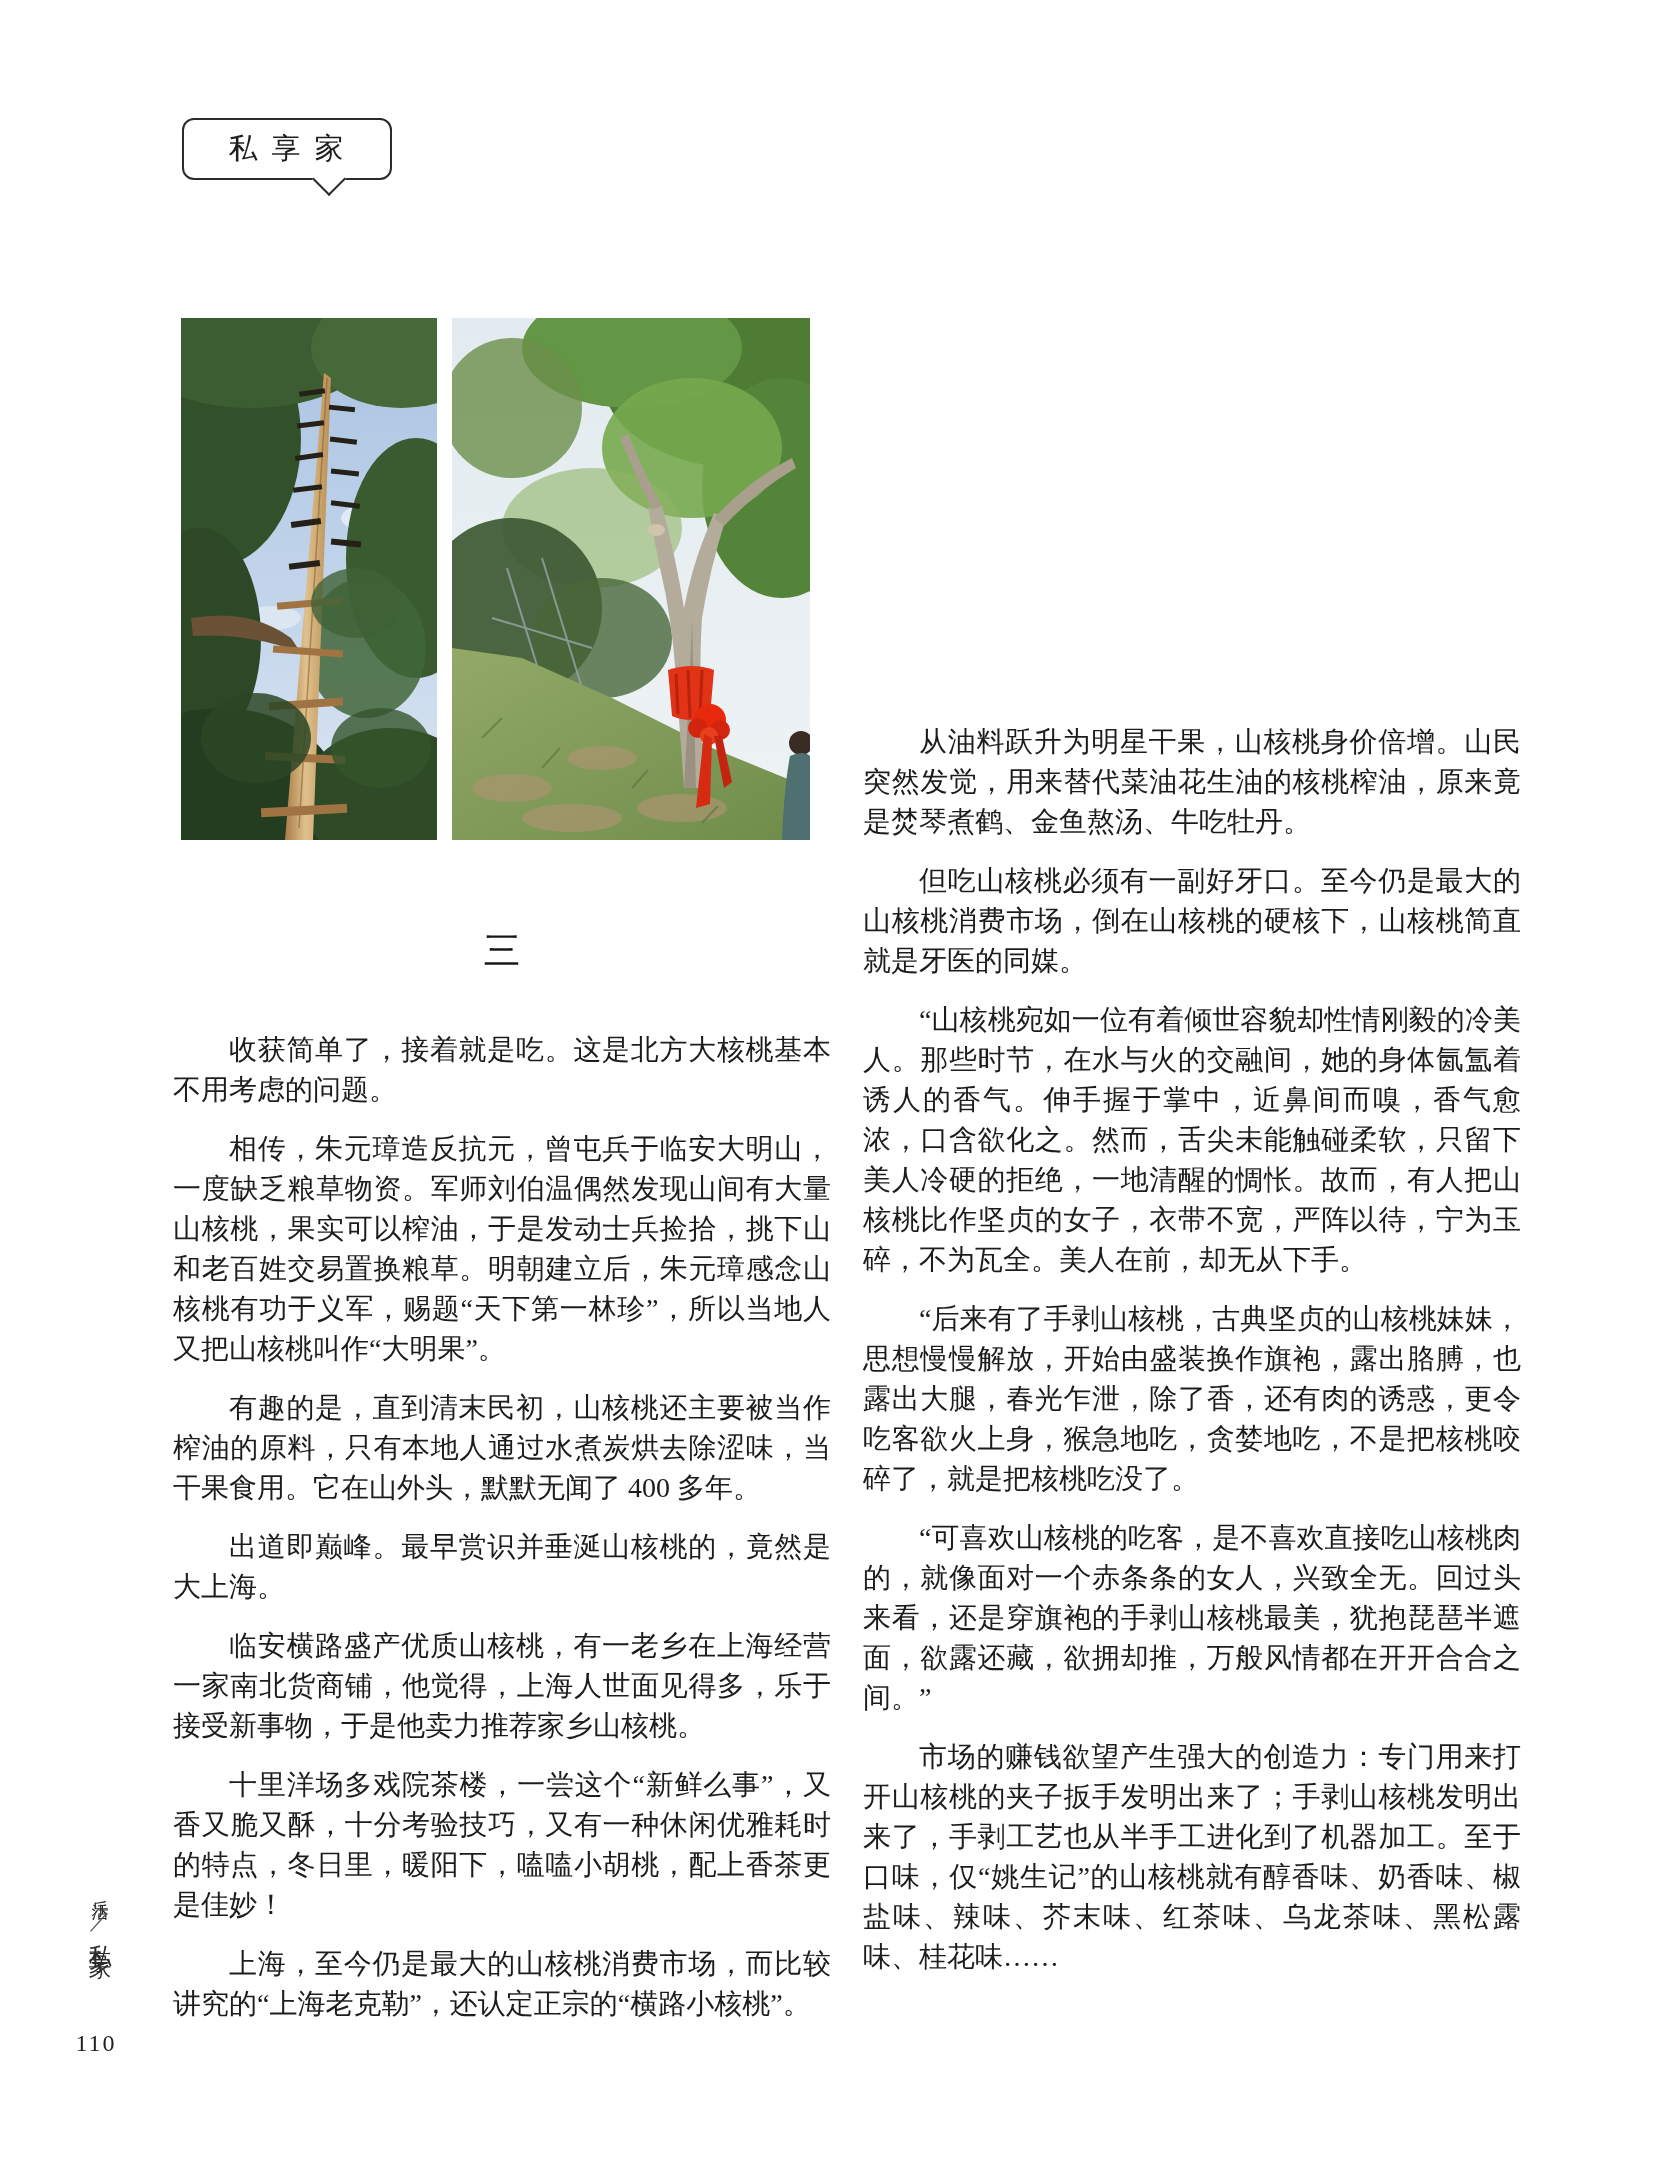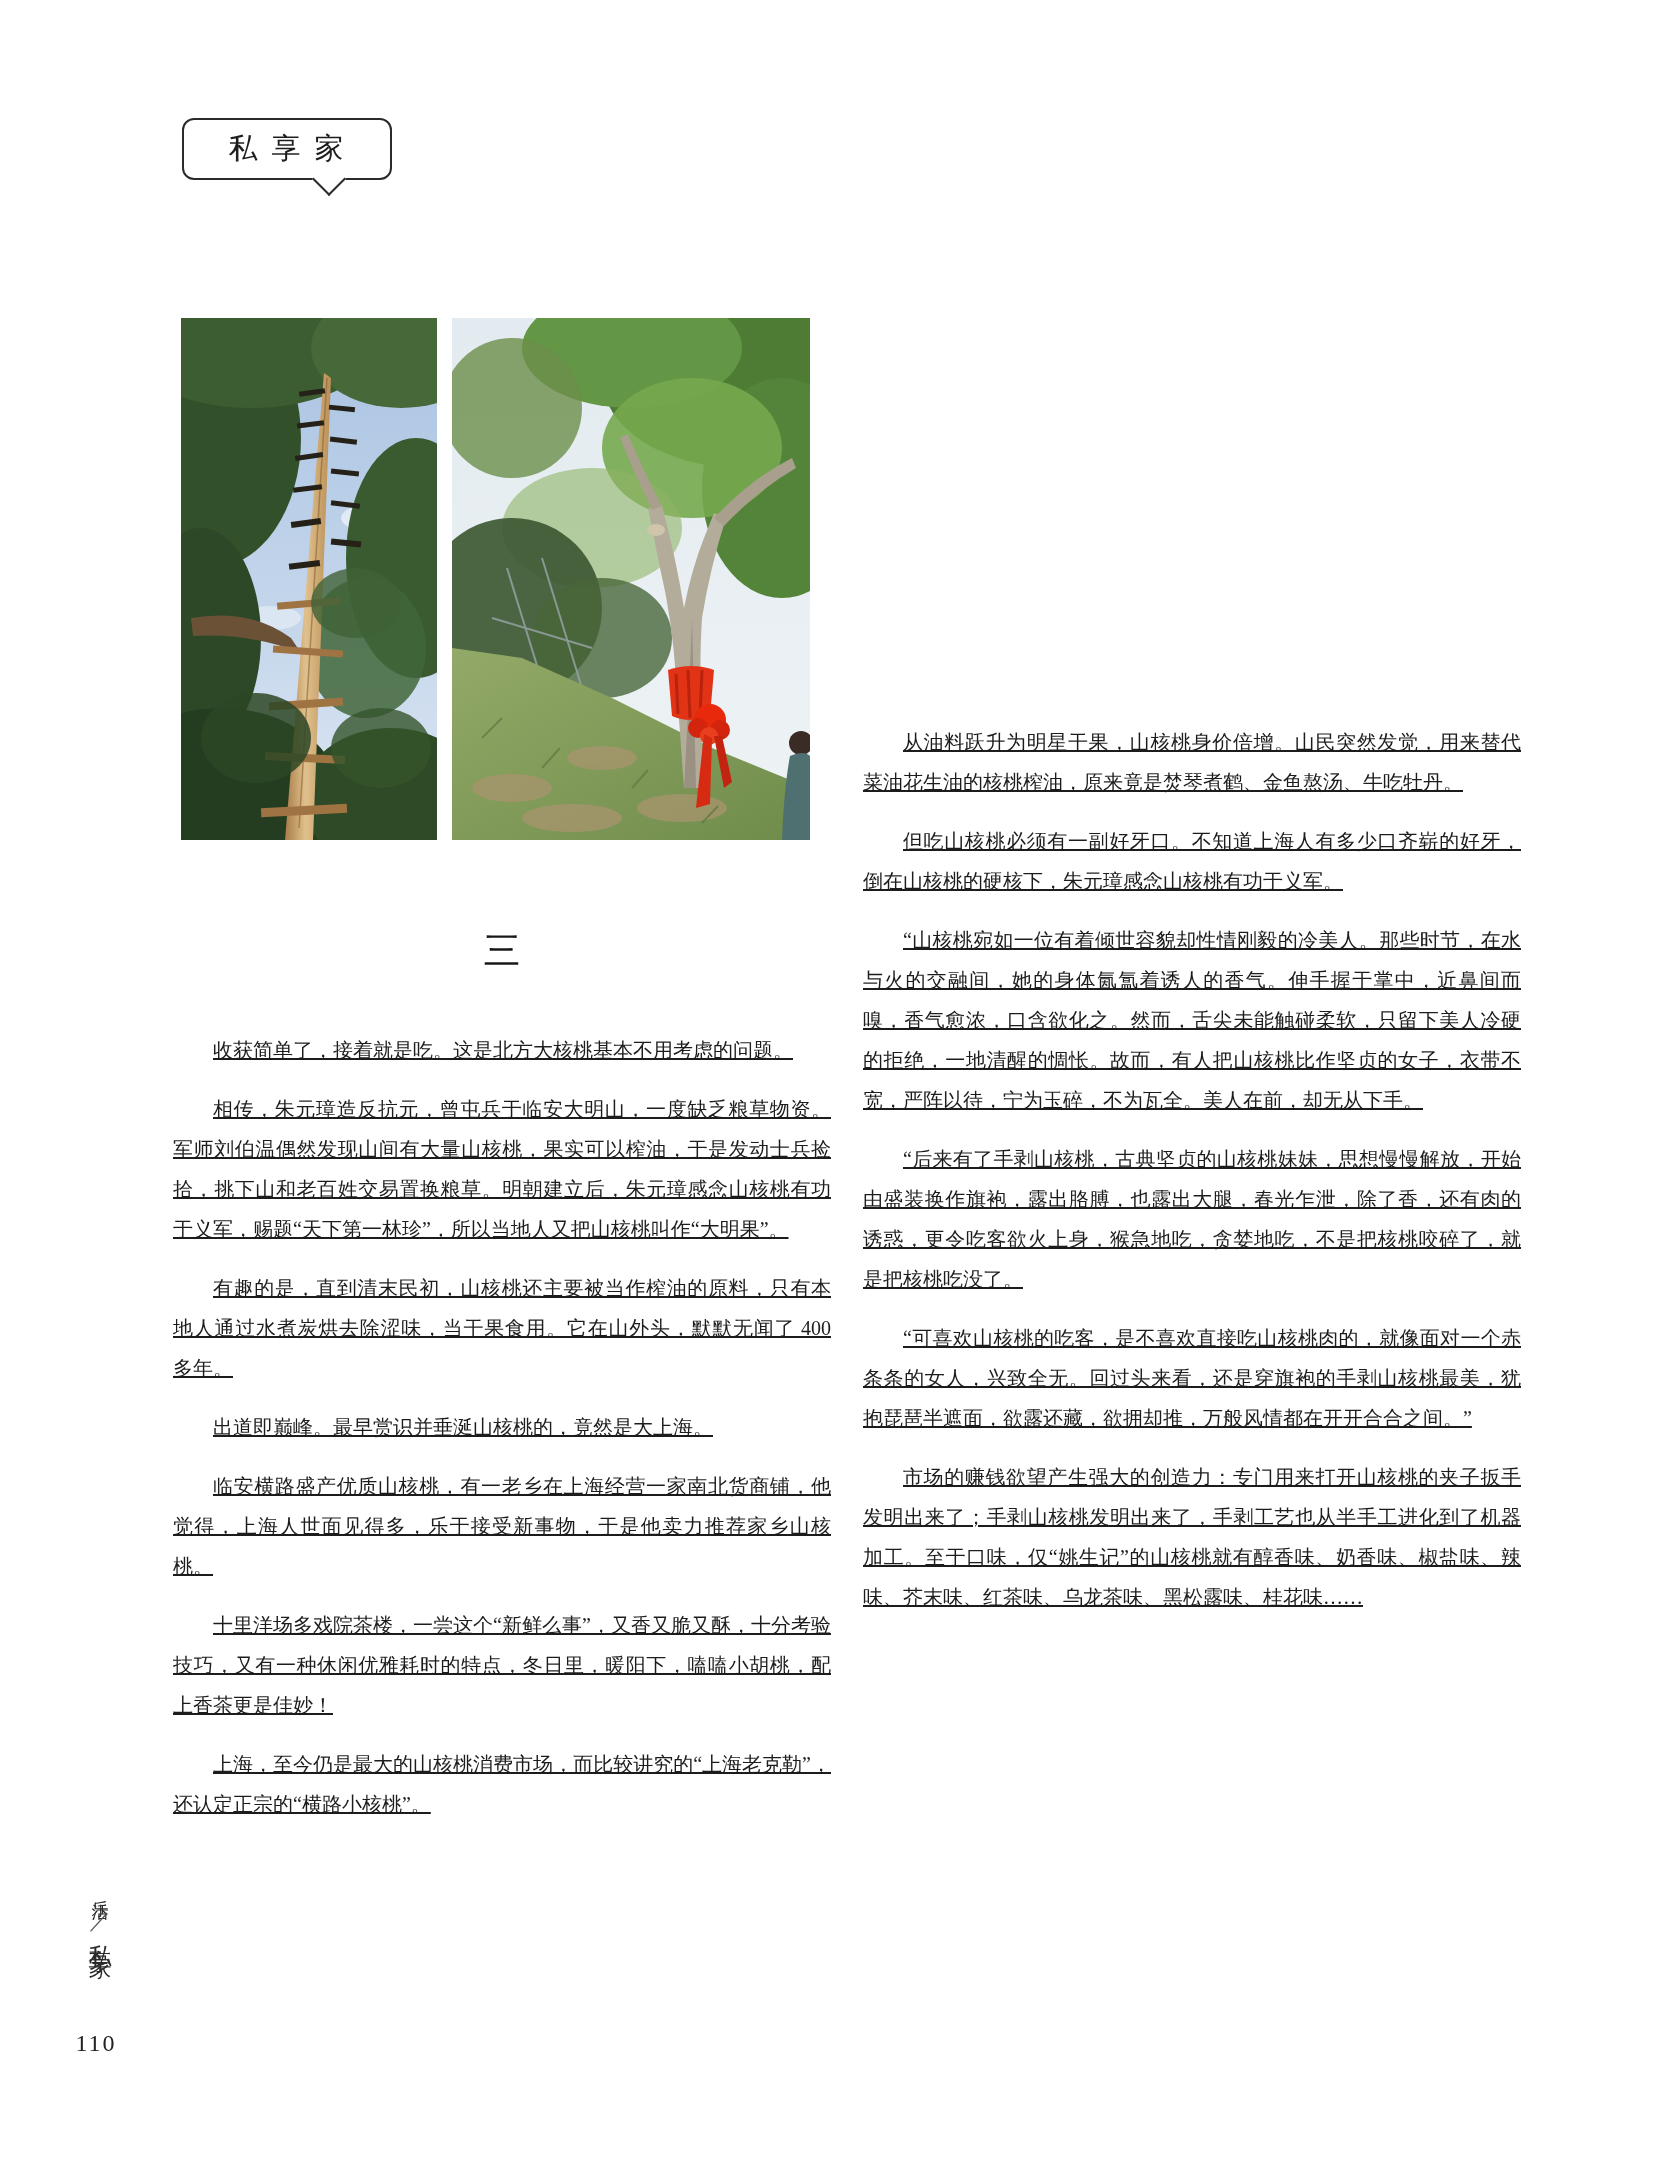--- a/index.html
+++ b/index.html
@@ -19,21 +19,21 @@
   .bubble-tail{
     position:absolute;left:133px;bottom:-13px;width:22px;height:22px;background:#fff;
     border-right:2px solid #2b2b2b;border-bottom:2px solid #2b2b2b;transform:rotate(45deg);
   }
   
   .photos{position:absolute;left:181px;top:318px;display:flex;gap:15px;}
   .photo{overflow:hidden;font-size:0;}
   
   .section-marker{position:absolute;left:173px;top:926px;width:658px;text-align:center;font-size:37px;color:#161616;}
   
-  .col{position:absolute;width:658px;font-size:20px;line-height:40px;text-align:justify;color:#1c1c1c;text-decoration:underline;}
+  .col{position:absolute;width:658px;font-size:28px;line-height:40px;text-align:justify;color:#1c1c1c;}
   .col p{margin:0 0 19px 0;text-indent:2em;}
   .col-left{left:173px;top:1030px;}
   .col-right{left:863px;top:722px;}
   
   .sidebar-stack{
     position:absolute;left:82px;top:1886px;width:36px;
     display:flex;flex-direction:column;align-items:center;color:#2a2a2a;
   }
   .v-upright{writing-mode:vertical-rl;text-orientation:upright;}
   .v-mixed{writing-mode:vertical-rl;text-orientation:mixed;}
@@ -190,21 +190,21 @@
       <p>收获简单了，接着就是吃。这是北方大核桃基本不用考虑的问题。</p>
       <p>相传，朱元璋造反抗元，曾屯兵于临安大明山，一度缺乏粮草物资。军师刘伯温偶然发现山间有大量山核桃，果实可以榨油，于是发动士兵捡拾，挑下山和老百姓交易置换粮草。明朝建立后，朱元璋感念山核桃有功于义军，赐题“天下第一林珍”，所以当地人又把山核桃叫作“大明果”。</p>
       <p>有趣的是，直到清末民初，山核桃还主要被当作榨油的原料，只有本地人通过水煮炭烘去除涩味，当干果食用。它在山外头，默默无闻了 400 多年。</p>
       <p>出道即巅峰。最早赏识并垂涎山核桃的，竟然是大上海。</p>
       <p>临安横路盛产优质山核桃，有一老乡在上海经营一家南北货商铺，他觉得，上海人世面见得多，乐于接受新事物，于是他卖力推荐家乡山核桃。</p>
       <p>十里洋场多戏院茶楼，一尝这个“新鲜么事”，又香又脆又酥，十分考验技巧，又有一种休闲优雅耗时的特点，冬日里，暖阳下，嗑嗑小胡桃，配上香茶更是佳妙！</p>
       <p>上海，至今仍是最大的山核桃消费市场，而比较讲究的“上海老克勒”，还认定正宗的“横路小核桃”。</p>
     </div>
   <div class="col col-right">
       <p>从油料跃升为明星干果，山核桃身价倍增。山民突然发觉，用来替代菜油花生油的核桃榨油，原来竟是焚琴煮鹤、金鱼熬汤、牛吃牡丹。</p>
-      <p>但吃山核桃必须有一副好牙口。不知道上海人有多少口齐崭的好牙，倒在山核桃的硬核下，朱元璋感念山核桃有功于义军。</p>
+      <p>但吃山核桃必须有一副好牙口。至今仍是最大的山核桃消费市场，倒在山核桃的硬核下，山核桃简直就是牙医的同媒。</p>
       <p>“山核桃宛如一位有着倾世容貌却性情刚毅的冷美人。那些时节，在水与火的交融间，她的身体氤氲着诱人的香气。伸手握于掌中，近鼻间而嗅，香气愈浓，口含欲化之。然而，舌尖未能触碰柔软，只留下美人冷硬的拒绝，一地清醒的惆怅。故而，有人把山核桃比作坚贞的女子，衣带不宽，严阵以待，宁为玉碎，不为瓦全。美人在前，却无从下手。</p>
       <p>“后来有了手剥山核桃，古典坚贞的山核桃妹妹，思想慢慢解放，开始由盛装换作旗袍，露出胳膊，也露出大腿，春光乍泄，除了香，还有肉的诱惑，更令吃客欲火上身，猴急地吃，贪婪地吃，不是把核桃咬碎了，就是把核桃吃没了。</p>
       <p>“可喜欢山核桃的吃客，是不喜欢直接吃山核桃肉的，就像面对一个赤条条的女人，兴致全无。回过头来看，还是穿旗袍的手剥山核桃最美，犹抱琵琶半遮面，欲露还藏，欲拥却推，万般风情都在开开合合之间。”</p>
       <p>市场的赚钱欲望产生强大的创造力：专门用来打开山核桃的夹子扳手发明出来了；手剥山核桃发明出来了，手剥工艺也从半手工进化到了机器加工。至于口味，仅“姚生记”的山核桃就有醇香味、奶香味、椒盐味、辣味、芥末味、红茶味、乌龙茶味、黑松露味、桂花味……</p>
     </div>
 
   <div class="sidebar-stack">
     <span class="side-small v-upright">乐活</span>
     <span class="side-slash v-mixed">／</span>
     <span class="side-large v-upright">私享家</span>

